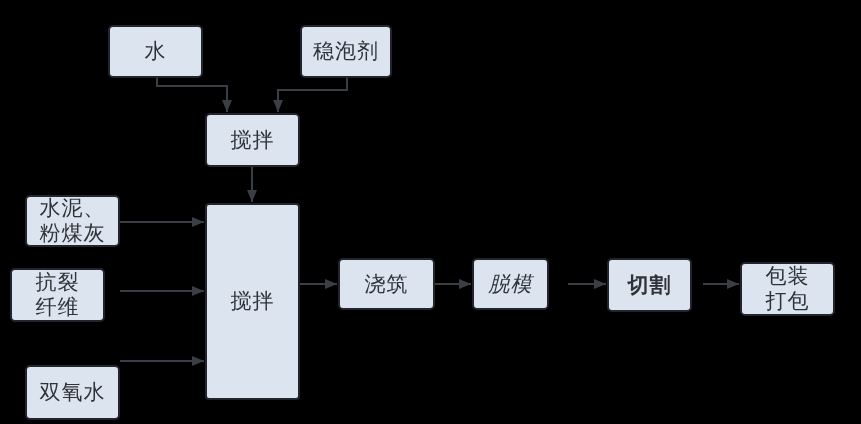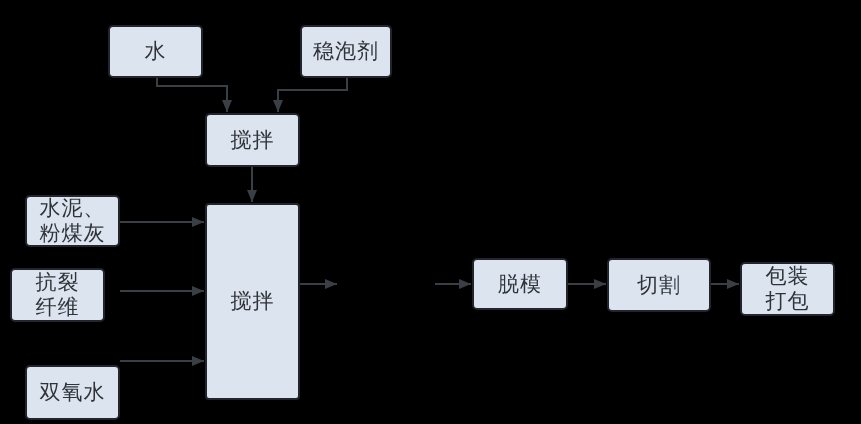--- a/index.html
+++ b/index.html
@@ -47,22 +47,22 @@
   }
   
   .n-water    { left:108px; top:25px;  width:95px; height:53px; }
   .n-stab     { left:300px; top:25px;  width:92px; height:53px; }
   .n-premix   { left:205px; top:113px; width:95px; height:54px; }
   .n-cement   { left:25px;  top:195px; width:95px; height:52px;font-family:Liberation Serif, serif; }
   .n-fiber    { left:10px;  top:268px; width:95px; height:54px; }
   .n-peroxide { left:25px;  top:345px; width:95px; height:55px;margin-top:20px; }
   .n-mixing   { left:205px; top:203px; width:95px; height:197px; border-radius:4px; }
   .n-pouring  { left:338px; top:258px; width:97px; height:52px; }
-  .n-demold   { left:472px; top:258px; width:96px; height:52px; }
-  .n-cutting  { left:607px; top:258px; width:104px; height:54px; }
+  .n-demold   { left:472px; top:258px; width:77px; height:52px;font-style:italic; }
+  .n-cutting  { left:607px; top:258px; width:85px; height:54px;font-weight:bold; }
   .n-packing  { left:740px; top:262px; width:95px; height:54px; }
 </style>
 </head>
 <body>
 
 <div class="canvas">
 
   <svg class="connector-layer" width="861" height="424" viewBox="0 0 861 424" xmlns="http://www.w3.org/2000/svg">
     <defs>
       <marker id="arrow" markerUnits="userSpaceOnUse" markerWidth="13" markerHeight="11" refX="12" refY="5" orient="auto">
@@ -104,20 +104,23 @@
   </div>
 
   <div class="node n-peroxide">
     <span class="node-label">双氧水</span>
   </div>
 
   <div class="node n-mixing">
     <span class="node-label">搅拌</span>
   </div>
 
+  <div class="node n-pouring">
+    <span class="node-label">浇筑</span>
+  </div>
 
   <div class="node n-demold">
     <span class="node-label">脱模</span>
   </div>
 
   <div class="node n-cutting">
     <span class="node-label">切割</span>
   </div>
 
   <div class="node n-packing">

